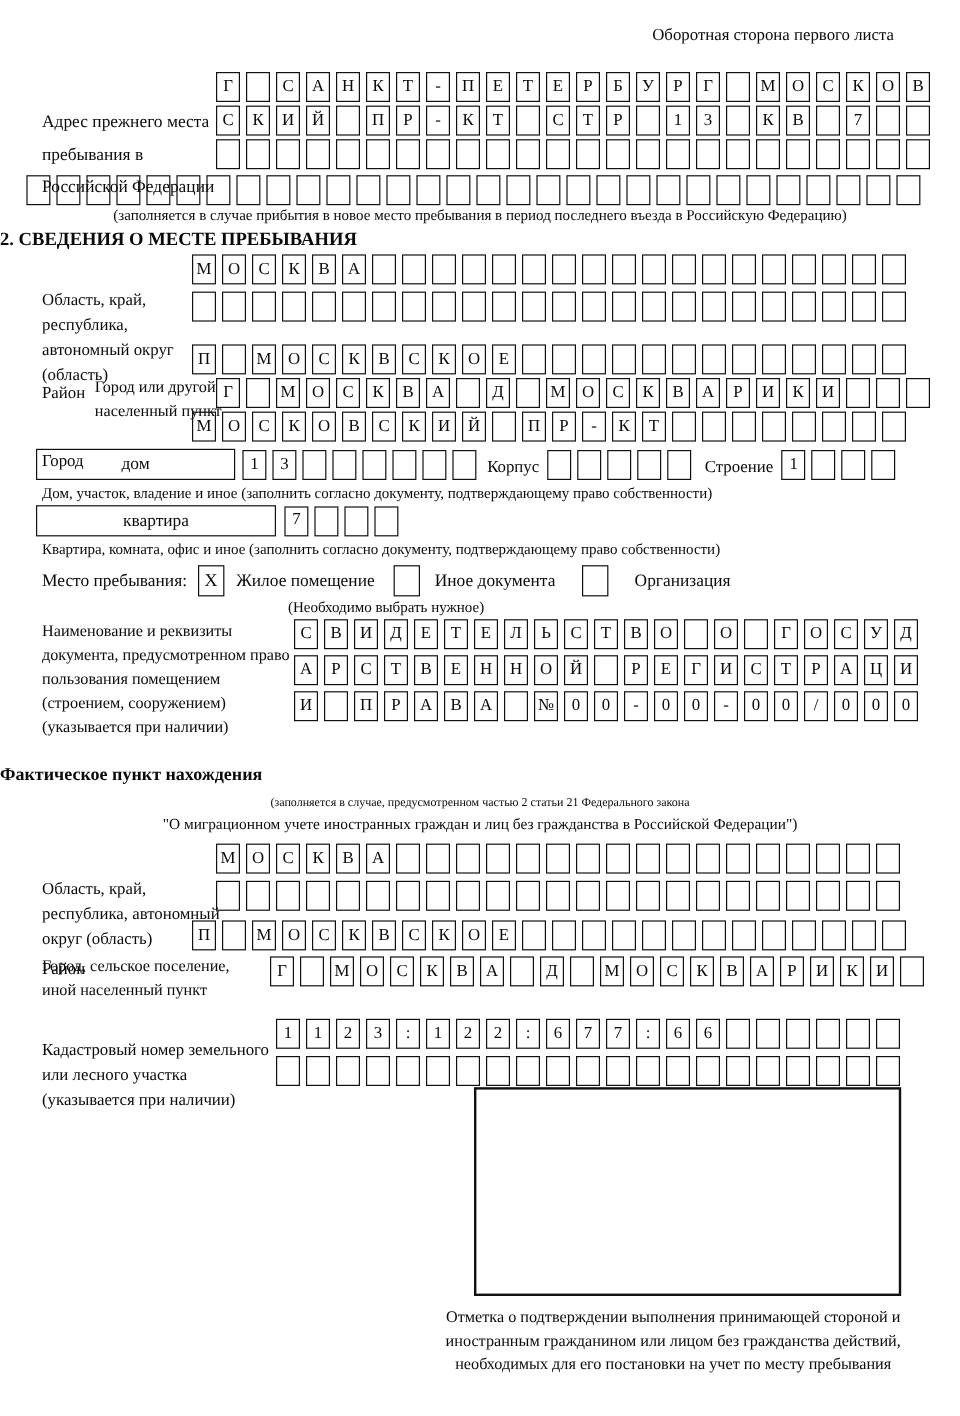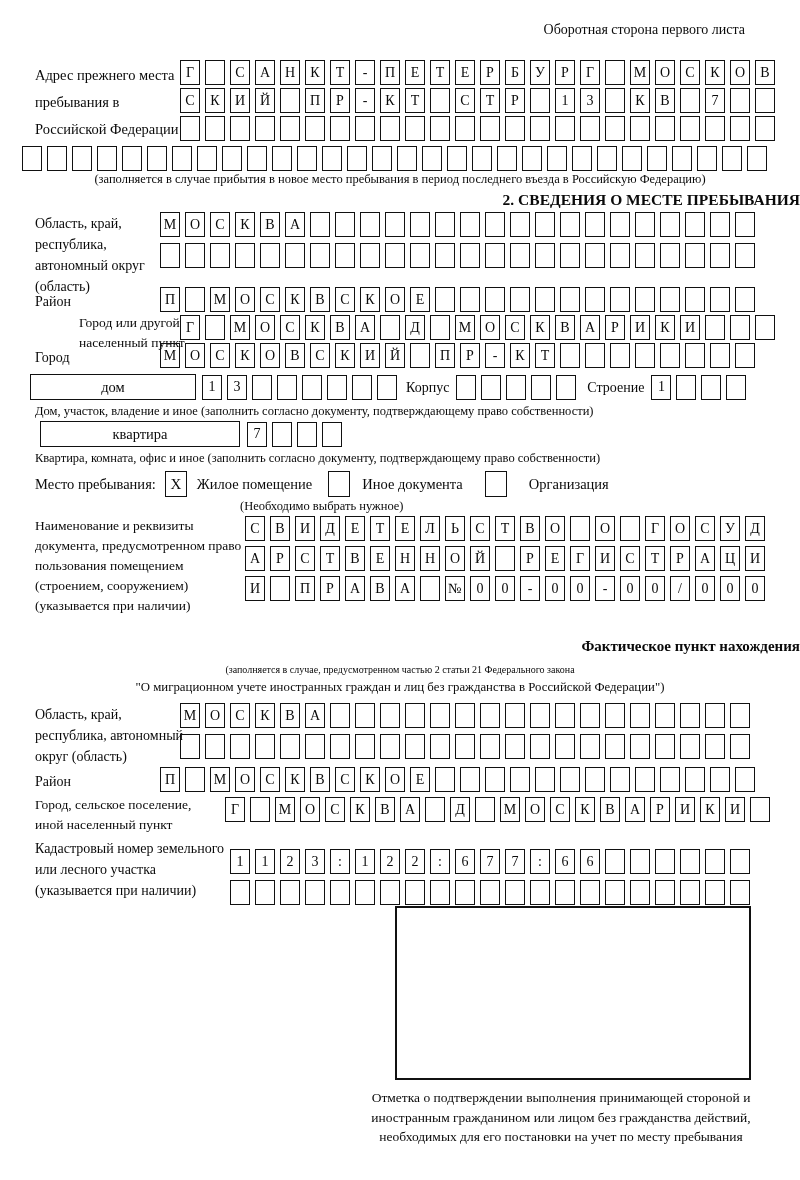--- a/index.html
+++ b/index.html
@@ -2,24 +2,24 @@
 <html><head>
 <meta charset="utf-8">
 <style>
   * { margin:0; padding:0; box-sizing:border-box; }
   html,body { background:#ffffff; }
   body {
     width:800px; height:1180px; position:relative; overflow:hidden;
     color:#0a0a0a; font-family:"Liberation Serif", serif;
   }
   .abs { position:absolute; }
-  .lbl  { font-size:14px;  line-height:21px; }
+  .lbl  { font-size:14px;  line-height:21px;margin-top:27px; }
   .lbl2 { font-size:13.5px; line-height:20px; }
   .cap  { font-size:12.5px; line-height:15px; }
-  .title { font-weight:bold; font-size:15.5px; text-align:right; left:0; width:100%; }
+  .title { font-weight:bold; font-size:15.5px; text-align:left; left:0; width:100%; }
   .center { text-align:center; left:0; width:100%; }
   .cells { display:flex; gap:5px; }
   .cell {
     flex:none; width:20px; height:25px; border:1.6px solid #111;
     display:flex; align-items:center; justify-content:center;
     font-size:14px; font-family:"Liberation Serif", serif;
   }
   .cb {
     flex:none; width:22px; height:26px; border:1.6px solid #111;
     display:flex; align-items:center; justify-content:center; font-size:15px;
@@ -284,21 +284,21 @@
     <span class="cell"></span>
     <span class="cell"></span>
     <span class="cell"></span>
     <span class="cell"></span>
     <span class="cell"></span>
     <span class="cell"></span>
     <span class="cell"></span>
     <span class="cell"></span>
   </div>
 
-<div class="abs hrow" style="left:30px; top:374px;">
+<div class="abs hrow" style="left:30px; top:374px;align-items:flex-end;">
   <div class="fieldbox" style="width:166px;">дом</div>
   <div class="cells" style="margin-left:6px;">
       <span class="cell">1</span>
       <span class="cell">3</span>
       <span class="cell"></span>
       <span class="cell"></span>
       <span class="cell"></span>
       <span class="cell"></span>
       <span class="cell"></span>
       <span class="cell"></span>
@@ -314,21 +314,21 @@
   <div class="lbl" style="margin:0 7px 0 11px;">Строение</div>
   <div class="cells">
       <span class="cell">1</span>
       <span class="cell"></span>
       <span class="cell"></span>
       <span class="cell"></span>
     </div>
 </div>
 <div class="abs cap" style="left:35px; top:404px;">Дом, участок, владение и иное (заполнить согласно документу, подтверждающему право собственности)</div>
 
-<div class="abs hrow" style="left:40px; top:421px;">
+<div class="abs hrow" style="left:30px; top:421px;">
   <div class="fieldbox" style="width:200px;">квартира</div>
   <div class="cells" style="margin-left:7px;">
       <span class="cell">7</span>
       <span class="cell"></span>
       <span class="cell"></span>
       <span class="cell"></span>
     </div>
 </div>
 <div class="abs cap" style="left:35px; top:451px;">Квартира, комната, офис и иное (заполнить согласно документу, подтверждающему право собственности)</div>
 

